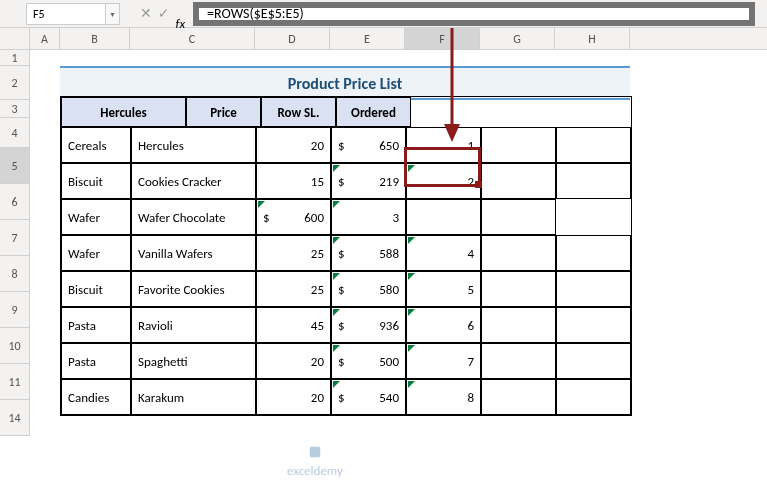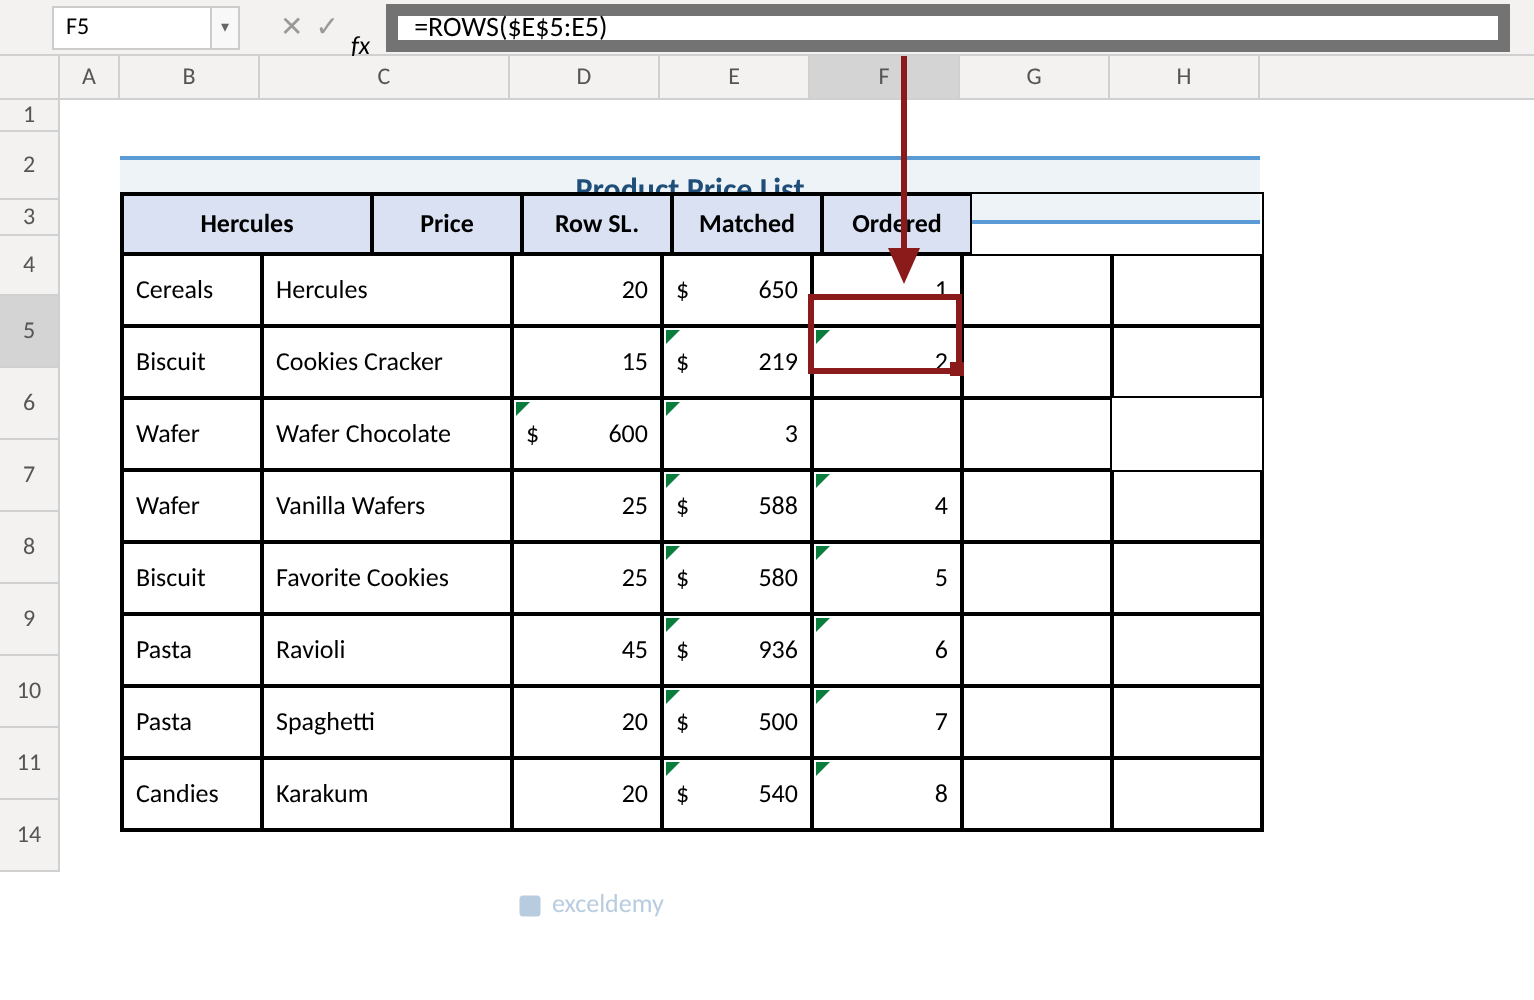--- a/index.html
+++ b/index.html
@@ -32,21 +32,21 @@
 .row { display: flex; align-items: stretch; position: relative; }
 .rowh { width: 30px; background: #f3f2f1; border-right: 1px solid #d0d0d0; border-bottom: 1px solid #d0d0d0; font-size: 12px; color: #555; display: flex; align-items: center; justify-content: center; }
 .rowh.active { background: #d4d4d4; }
 
 .r1 { height: 16px; }
 .r2 { height: 34px; }
 .r3 { height: 18px; }
 .rdata { height: 36px; }
 
 
-.title-cell { position: absolute; left: 60px; top: 12px; width: 570px; height: 34px; background: linear-gradient(#eef3f7,#eef3f7); border-top: 2px solid #5b9bd5; border-bottom: 2px solid #5b9bd5; display: flex; align-items: center; justify-content: center; color: #1f4e79; font-weight: bold; font-size: 16px; }
+.title-cell { position: absolute; left: 60px; top: 0; width: 570px; height: 34px; background: linear-gradient(#eef3f7,#eef3f7); border-top: 2px solid #5b9bd5; border-bottom: 2px solid #5b9bd5; display: flex; align-items: center; justify-content: center; color: #1f4e79; font-weight: bold; font-size: 16px; }
 
 
 .tbl { position: absolute; left: 60px; top: 68px; border: 1px solid #000; }
 .tbl .trow { display: flex; }
 .tbl .tcell { border: 1px solid #000; font-size: 13px; display: flex; align-items: center; padding: 0 6px; height: 36px; position: relative; }
 .tbl .th { background: #d9e1f2; font-weight: bold; justify-content: center; height: 30px; }
 .tbl .cB { width: 70px; }
 .tbl .cC { width: 125px; }
 .tbl .cD { width: 75px; justify-content: flex-end; }
 .tbl .cE { width: 75px; }
@@ -107,21 +107,20 @@
     </div>
     <div class="row r3">
         <div class="rowh">3</div>
       </div>
 
     <div class="tbl">
       <div class="trow">
         <div class="tcell th cC">Hercules</div>
         <div class="tcell th cE">Price</div>
         <div class="tcell th cF">Row SL.</div>
-        <div class="tcell th cG">Matched</div>
         <div class="tcell th cH">Ordered</div>
       </div>
 
     <div class="trow">
           <div class="tcell cB">Cereals</div>
           <div class="tcell cC">Hercules</div>
           <div class="tcell cD">20</div>
           <div class="tcell cE">
             <div class="price">
               <span>$</span>
@@ -270,18 +269,18 @@
   <div class="selected-cell" style="left:404px; top:119px; width:77px; height:40px;">
     <div class="fill-handle"></div>
   </div>
 
   <svg class="arrow-svg" style="left:440px; top:-2px; width:30px; height:120px;">
     <line x1="12" y1="2" x2="12" y2="100" stroke="#8b1a1a" stroke-width="3"></line>
     <polygon points="12,116 4,98 20,98" fill="#8b1a1a"></polygon>
   </svg>
 </div>
 
-<div class="watermark" style="left:258px; top:445px;">
+<div class="watermark" style="left:287px; top:445px;flex-direction:column;">
   <svg class="wm-icon" viewBox="0 0 24 24">
       <rect x="3" y="3" width="18" height="18" rx="3" fill="#b8cce0"></rect>
     </svg>
   <span>exceldemy</span>
 </div>
 
 </body></html>

